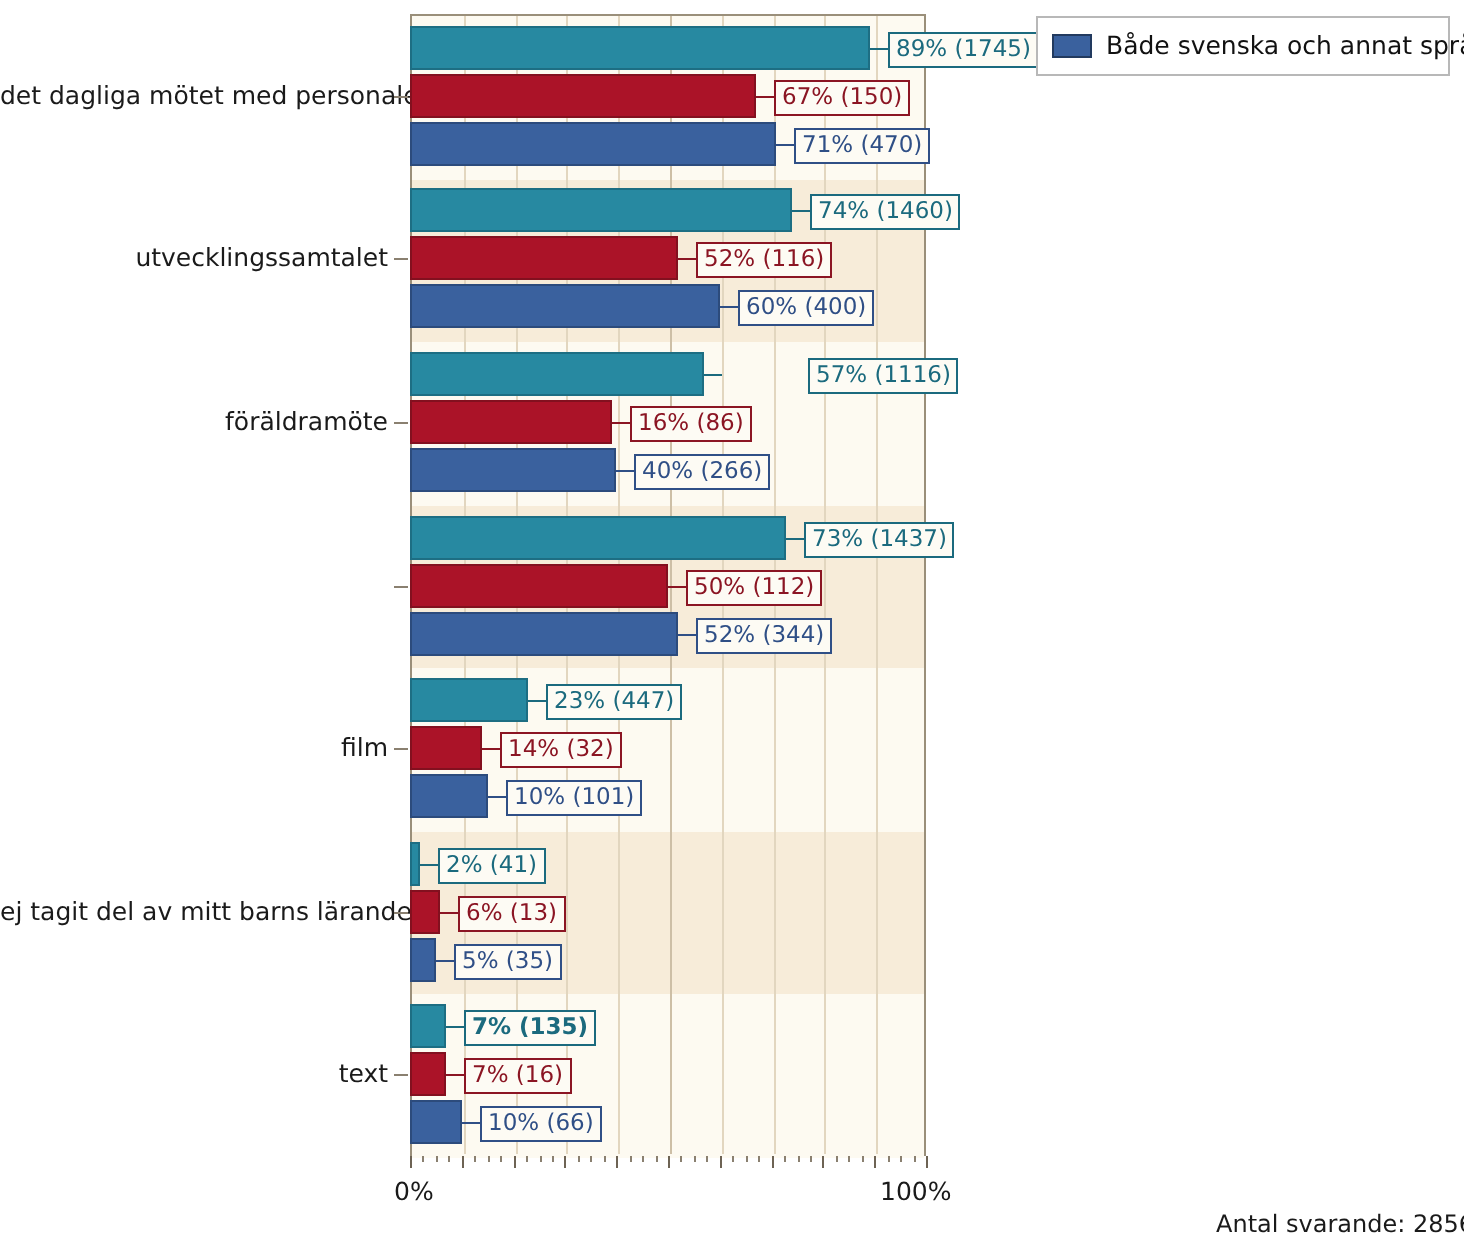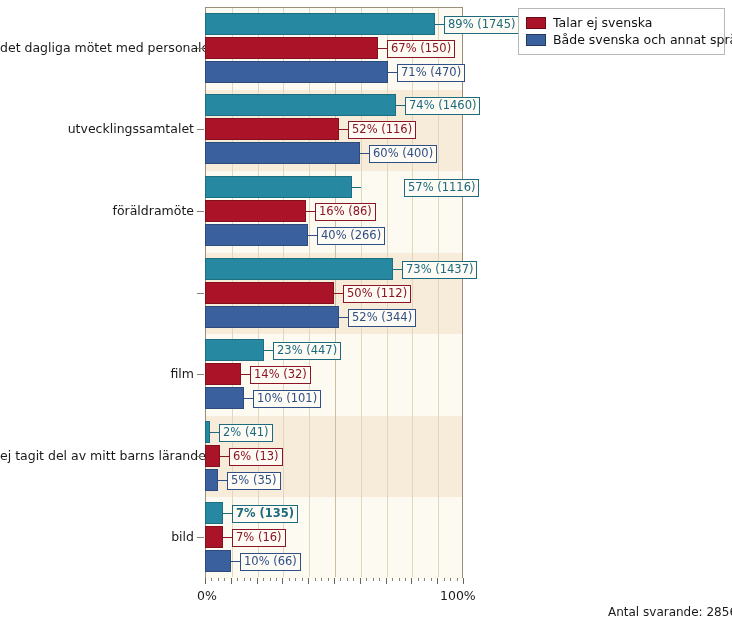--- a/index.html
+++ b/index.html
@@ -200,21 +200,21 @@
       <div class="tick-stub" style="top: 48px;"></div>
       <div class="cat-label-inner" style="top: 121px;">utvecklingssamtalet</div>
       <div class="tick-stub" style="top: 129px;"></div>
       <div class="cat-label-inner" style="top: 203px;">föräldramöte</div>
       <div class="tick-stub" style="top: 211px;"></div>
       <div class="tick-stub" style="top: 293px;"></div>
       <div class="cat-label-inner" style="top: 366px;">film</div>
       <div class="tick-stub" style="top: 374px;"></div>
       <div class="cat-label-inner" style="top: 448px;">ej tagit del av mitt barns lärande</div>
       <div class="tick-stub" style="top: 456px;"></div>
-      <div class="cat-label-inner" style="top: 529px;">bild</div>
+      <div class="cat-label-inner" style="top: 529px;">text</div>
       <div class="tick-stub" style="top: 537px;"></div>
     </div>
 
   <div id="bars-layer">
       <div class="bar s0" style="left: 205px; top: 13px; width: 230px; height: 22px;"></div>
       <div class="leader s0" style="left: 435px; top: 24px; width: 9px;"></div>
       <div class="callout s0" style="left: 444px; top: 16px;">89% (1745)</div>
       <div class="bar s1" style="left: 205px; top: 37px; width: 173px; height: 22px;"></div>
       <div class="leader s1" style="left: 378px; top: 48px; width: 9px;"></div>
       <div class="callout s1" style="left: 387px; top: 40px;">67% (150)</div>
@@ -319,24 +319,20 @@
       <div class="tick-minor" style="left: 245px;"></div>
       <div class="tick-minor" style="left: 252px;"></div>
       <div class="tick-major" style="left: 258px;"></div>
     </div>
 
   <div class="axis-text" id="axis-min">0%</div>
   <div class="axis-text" id="axis-max">100%</div>
 
   <div class="legend" id="legend">
     <div class="legend-row">
-      <span class="legend-swatch s1"></span>
-      <span class="legend-text">Talar ej svenska</span>
-    </div>
-    <div class="legend-row">
       <span class="legend-swatch s2"></span>
       <span class="legend-text">Både svenska och annat språk</span>
     </div>
   </div>
 
   <div id="footer-note">Antal svarande: 2856</div>
 
 </div>
 
 </body></html>

